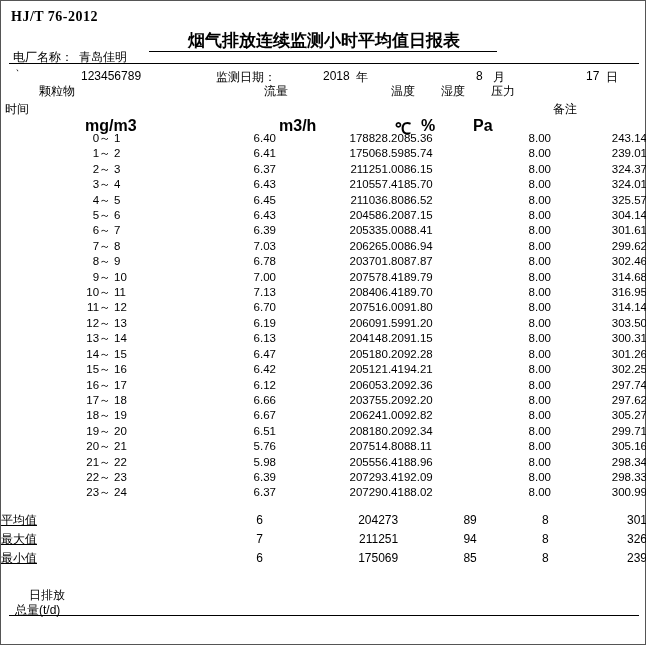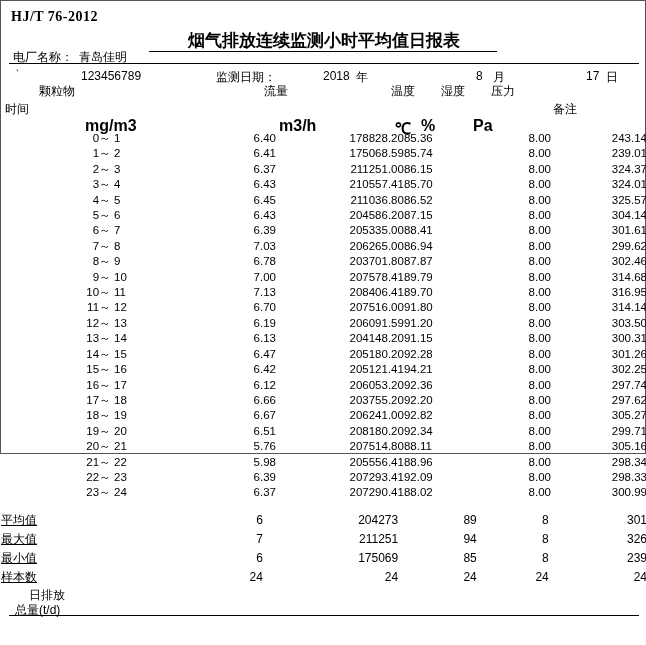--- a/index.html
+++ b/index.html
@@ -12,21 +12,21 @@
     background: #ffffff;
     font-family: "Liberation Sans", sans-serif;
     color: #000000;
     font-size: 12px;
     position: relative;
     overflow: hidden;
   }
   .page {
     position: relative;
     width: 646px;
-    height: 454px;
+    height: 645px;
     box-sizing: border-box;
     border: 1px solid #555;
   }
   .std-code {
     position: absolute;
     left: 10px;
     top: 8px;
     font-size: 14px;
     font-family: "Liberation Serif", serif;
     font-weight: bold;
@@ -450,28 +450,20 @@
           <td class="s-pr">326</td>
         </tr>
         <tr>
           <td class="s-lbl">最小值</td>
           <td class="s-pm">6</td>
           <td class="s-fl">175069</td>
           <td class="s-tp">85</td>
           <td class="s-hu">8</td>
           <td class="s-pr">239</td>
         </tr>
-        <tr>
-          <td class="s-lbl">样本数</td>
-          <td class="s-pm">24</td>
-          <td class="s-fl">24</td>
-          <td class="s-tp">24</td>
-          <td class="s-hu">24</td>
-          <td class="s-pr">24</td>
-        </tr>
       </tbody>
   </table>
 
   <div class="lbl" id="daily-1">日排放</div>
   <div class="lbl" id="daily-2">总量(t/d)</div>
 
   <div class="rule-bottom"></div>
 
 </div>
 

